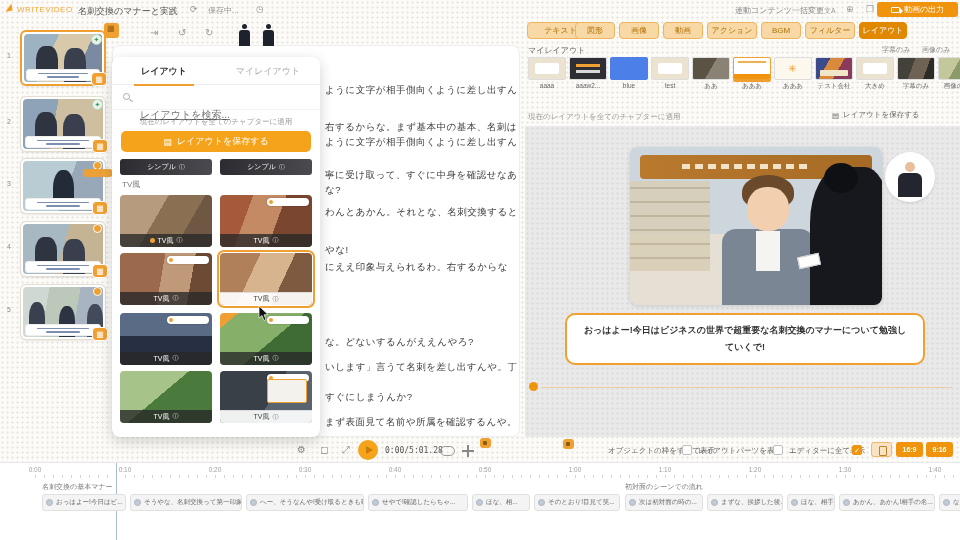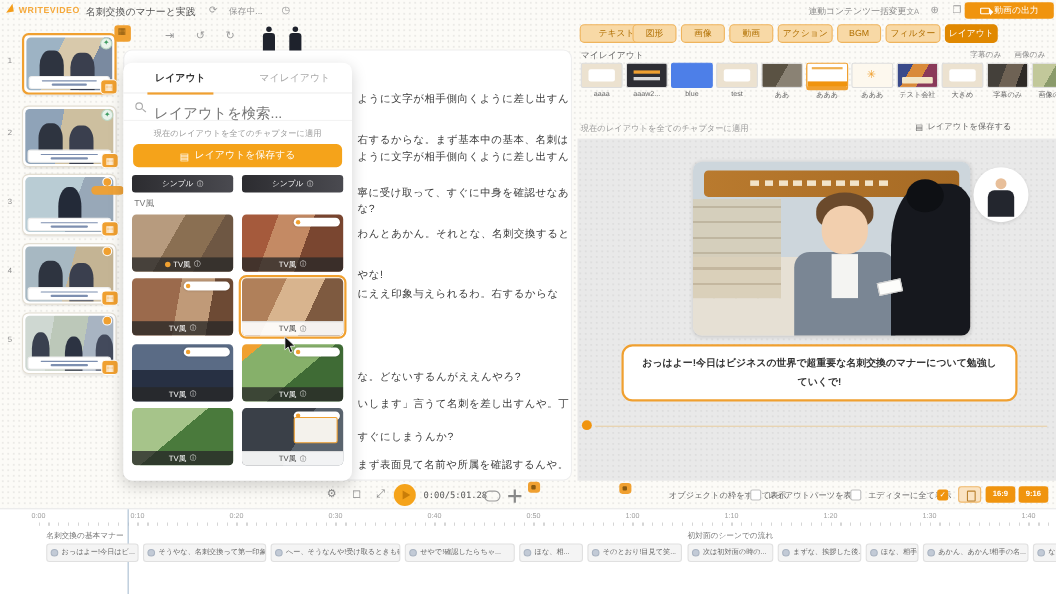--- a/index.html
+++ b/index.html
@@ -7,21 +7,21 @@
   body { font-family:"Liberation Sans","DejaVu Sans",sans-serif; }
   .stage { position:relative; width:960px; height:540px; background:#fcfbf7; overflow:hidden; }
   .stage::before { content:""; position:absolute; inset:0;
     background-image:radial-gradient(rgba(110,110,110,0.12) 1px, transparent 1.2px);
     background-size:5px 5px; pointer-events:none; z-index:0; }
 
   
   .topbar { position:absolute; left:0; top:0; width:960px; height:20px; z-index:6; }
   .logo { position:absolute; left:8px; top:4px; display:flex; align-items:center; gap:4px; }
   .logo-mark { width:0; height:0; border-left:5px solid #F59E1B; border-top:5px solid transparent; border-bottom:5px solid transparent; transform:rotate(35deg); }
-  .logo-text { font-size:8px; font-weight:bold; color:#F5A93C; letter-spacing:0.5px; }
+  .logo-text { font-size:8px; font-weight:normal; color:#F5A93C; letter-spacing:0.5px; }
   .doc-title { position:absolute; left:78px; top:5px; font-size:9px; color:#555; }
   .tb-ic { position:absolute; top:4px; font-size:9px; color:#999; }
   .saving { position:absolute; left:208px; top:5px; font-size:8px; color:#999; }
   .bulk { position:absolute; left:735px; top:5px; font-size:8px; color:#888; }
   .export-btn { position:absolute; left:877px; top:2px; width:81px; height:15px; background:#F0940E; border:none; border-radius:3px; color:#fff; font-size:8px; display:flex; align-items:center; justify-content:center; gap:4px; cursor:pointer; }
   .cam { width:9px; height:6px; border:1px solid #fff; border-radius:1px; position:relative; display:inline-block; }
   .cam::after { content:""; position:absolute; right:-4px; top:0; border-left:3px solid #fff; border-top:3px solid transparent; border-bottom:3px solid transparent; }
 
   
   .scene { position:absolute; left:20px; width:86px; height:56px; z-index:3; }
@@ -58,21 +58,21 @@
   .editor-card { position:absolute; left:112px; top:45px; width:408px; height:392px; background:#fff; border:1px solid #eee; border-radius:8px; z-index:1; }
   .ed-line { position:absolute; left:325px; font-size:9.5px; color:#3a3a3a; letter-spacing:0.5px; white-space:nowrap; z-index:2; }
 
   
   .popup { position:absolute; left:112px; top:57px; width:208px; height:380px; background:#fff; border-radius:8px; box-shadow:0 4px 14px rgba(0,0,0,0.18); z-index:5; }
   .ptabs { position:absolute; left:0; top:0; width:100%; height:28px; border-bottom:1px solid #eee; display:flex; }
   .ptab { flex:1; text-align:center; font-size:9px; color:#aaa; line-height:28px; cursor:pointer; }
   .ptab.on { color:#333; font-weight:bold; }
   .ptab-underline { position:absolute; left:22px; top:27px; width:60px; height:2px; background:#F0A030; }
   .psearch { position:absolute; left:0; top:29px; width:100%; height:24px; border-bottom:1px solid #f3f3f3; }
-  .psearch input { position:absolute; left:28px; top:7px; width:160px; height:18px; border:none; outline:none; font-size:13px; color:#555; background:transparent; }
+  .psearch input { position:absolute; left:28px; top:19px; width:160px; height:18px; border:none; outline:none; font-size:10px; color:#555; background:transparent;text-decoration:underline; }
   .mag { position:absolute; left:11px; top:7px; width:7px; height:7px; border:1.3px solid #aaa; border-radius:50%; }
   .mag::after { content:""; position:absolute; left:5px; top:6px; width:4px; height:1.3px; background:#aaa; transform:rotate(40deg); }
   .papply { position:absolute; left:0; top:60px; width:100%; text-align:center; font-size:7.5px; color:#9a9a9a; cursor:pointer; }
   .psave { position:absolute; left:9px; top:74px; width:190px; height:21px; background:#F5A31A; border:none; border-radius:5px; color:#fff; font-size:9px; display:flex; align-items:center; justify-content:center; gap:5px; cursor:pointer; }
   .simple-thumb { position:absolute; width:92px; height:16px; border-radius:3px; background:linear-gradient(90deg,#2c2c30,#4a4a50); color:#fff; font-size:7px; display:flex; align-items:center; justify-content:center; gap:3px; cursor:pointer; }
   .sect-label { position:absolute; left:10px; top:122px; font-size:8px; color:#777; }
   .pthumb { position:absolute; width:92px; height:52px; border-radius:4px; overflow:hidden; cursor:pointer; }
   .pthumb.sel { outline:2px solid #F0A030; outline-offset:1px; }
   .plabel { position:absolute; left:0; right:0; bottom:0; height:13px; background:rgba(40,40,40,0.78); color:#fff; font-size:7px; display:flex; align-items:center; justify-content:center; gap:3px; }
   .plabel.lt { background:rgba(255,255,255,0.92); color:#444; border-top:1px solid #ddd; }

